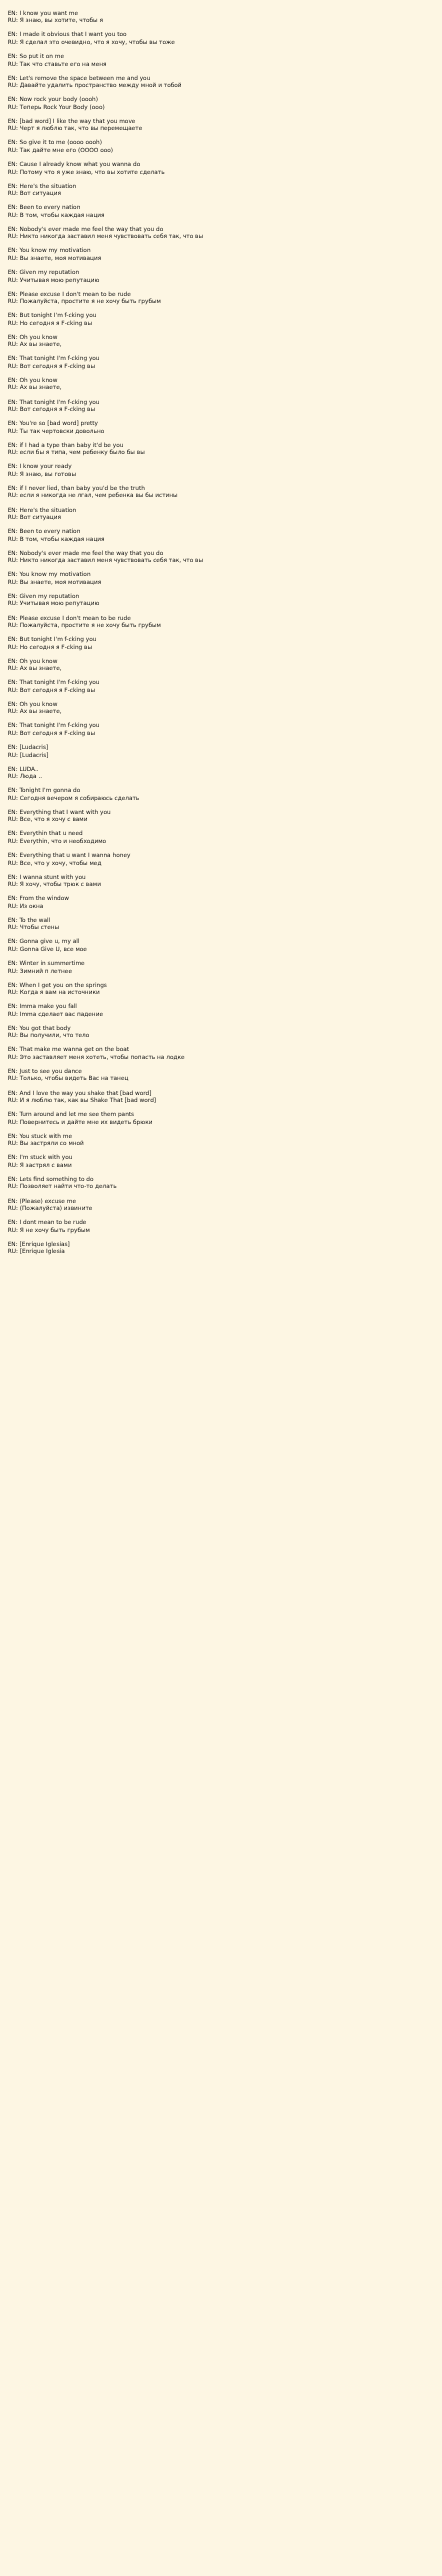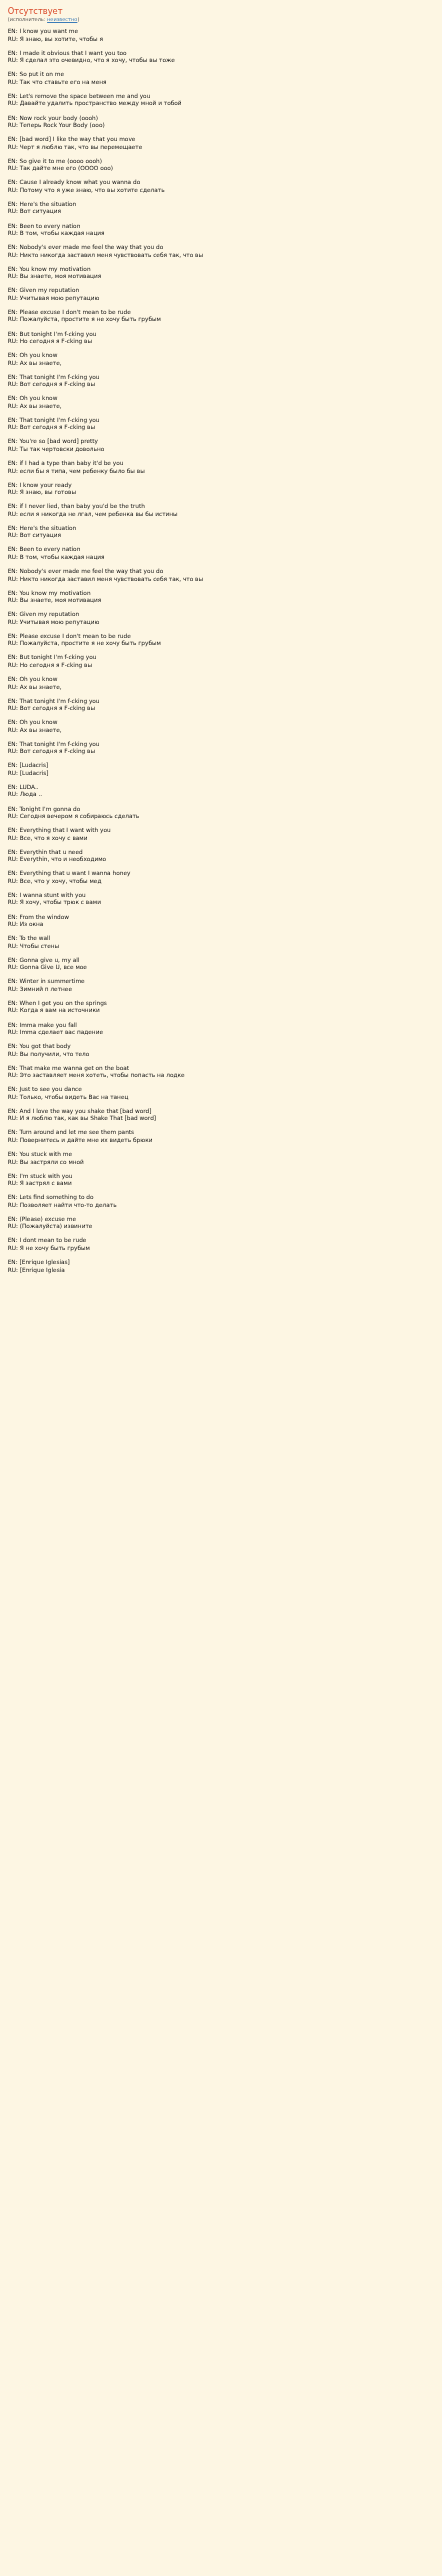--- a/index.html
+++ b/index.html
@@ -52,26 +52,20 @@
   }
   .line.ru {
     color: #141414;
   }
 </style>
 </head>
 <body>
 
 <div class="page">
 
-  <div class="header">
-    <div class="song-title">Отсутствует</div>
-    <div class="performer-line">
-      <span>(исполнитель: </span><span class="performer-name">неизвестно</span><span>)</span>
-    </div>
-  </div>
 
   <div class="lyrics">
       <div class="stanza">
         <div class="line">EN: I know you want me</div>
         <div class="line ru">RU: Я знаю, вы хотите, чтобы я</div>
       </div>
       <div class="stanza">
         <div class="line">EN: I made it obvious that I want you too</div>
         <div class="line ru">RU: Я сделал это очевидно, что я хочу, чтобы вы тоже</div>
       </div>

